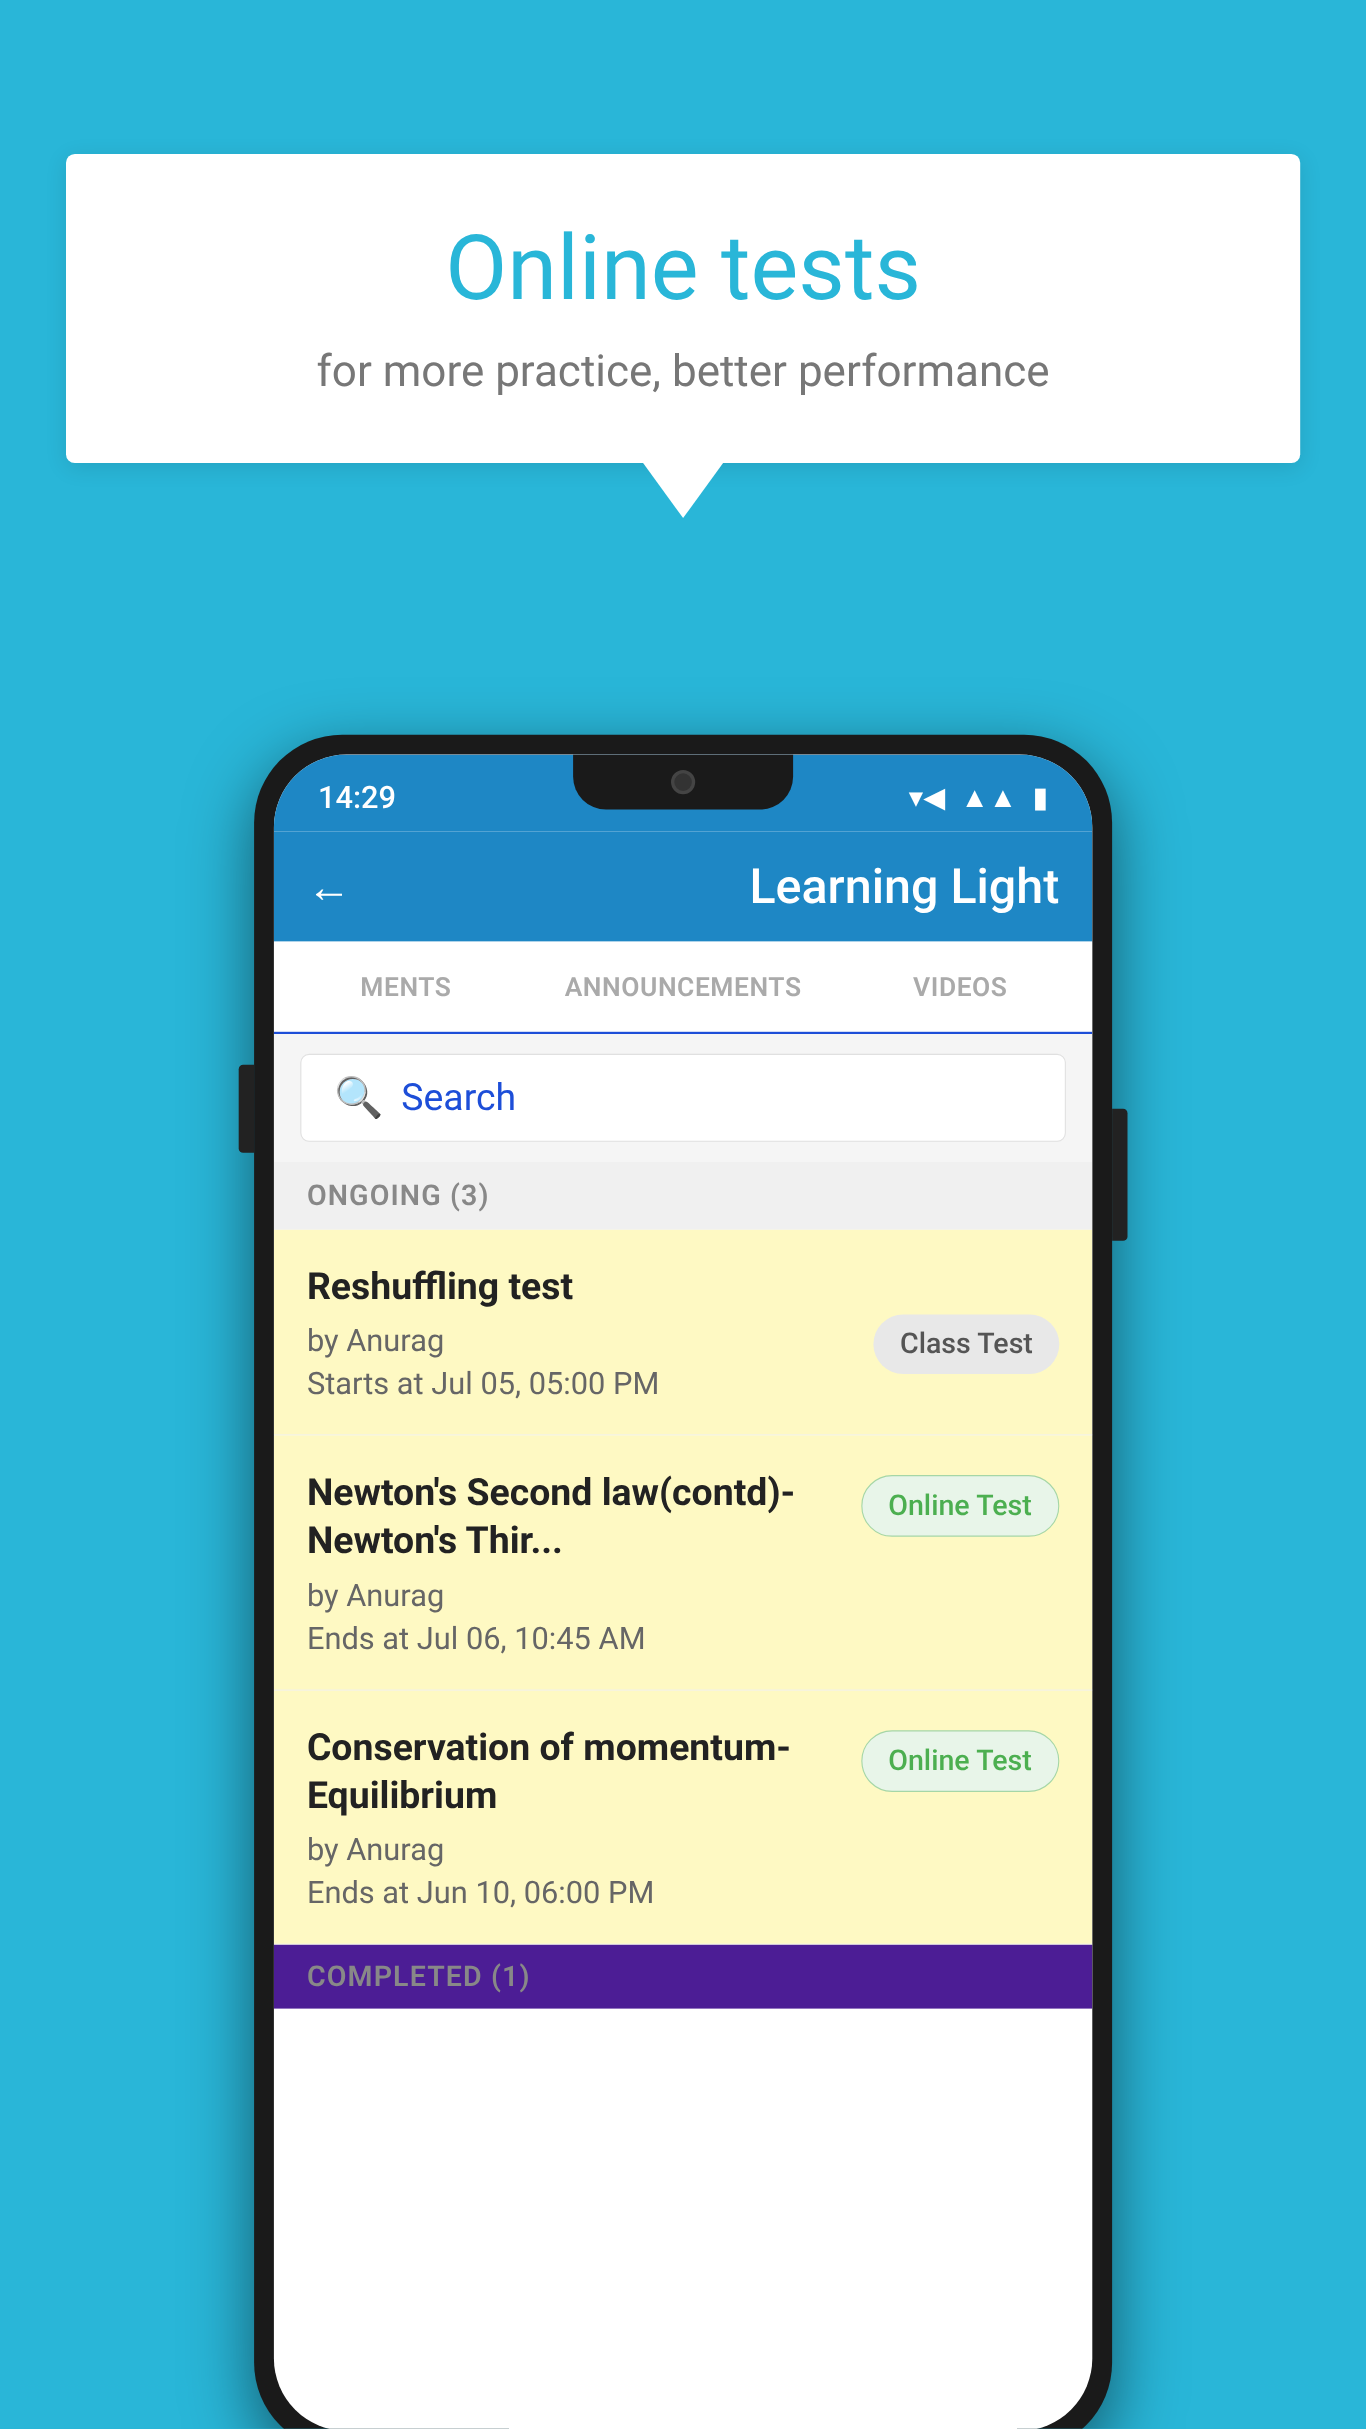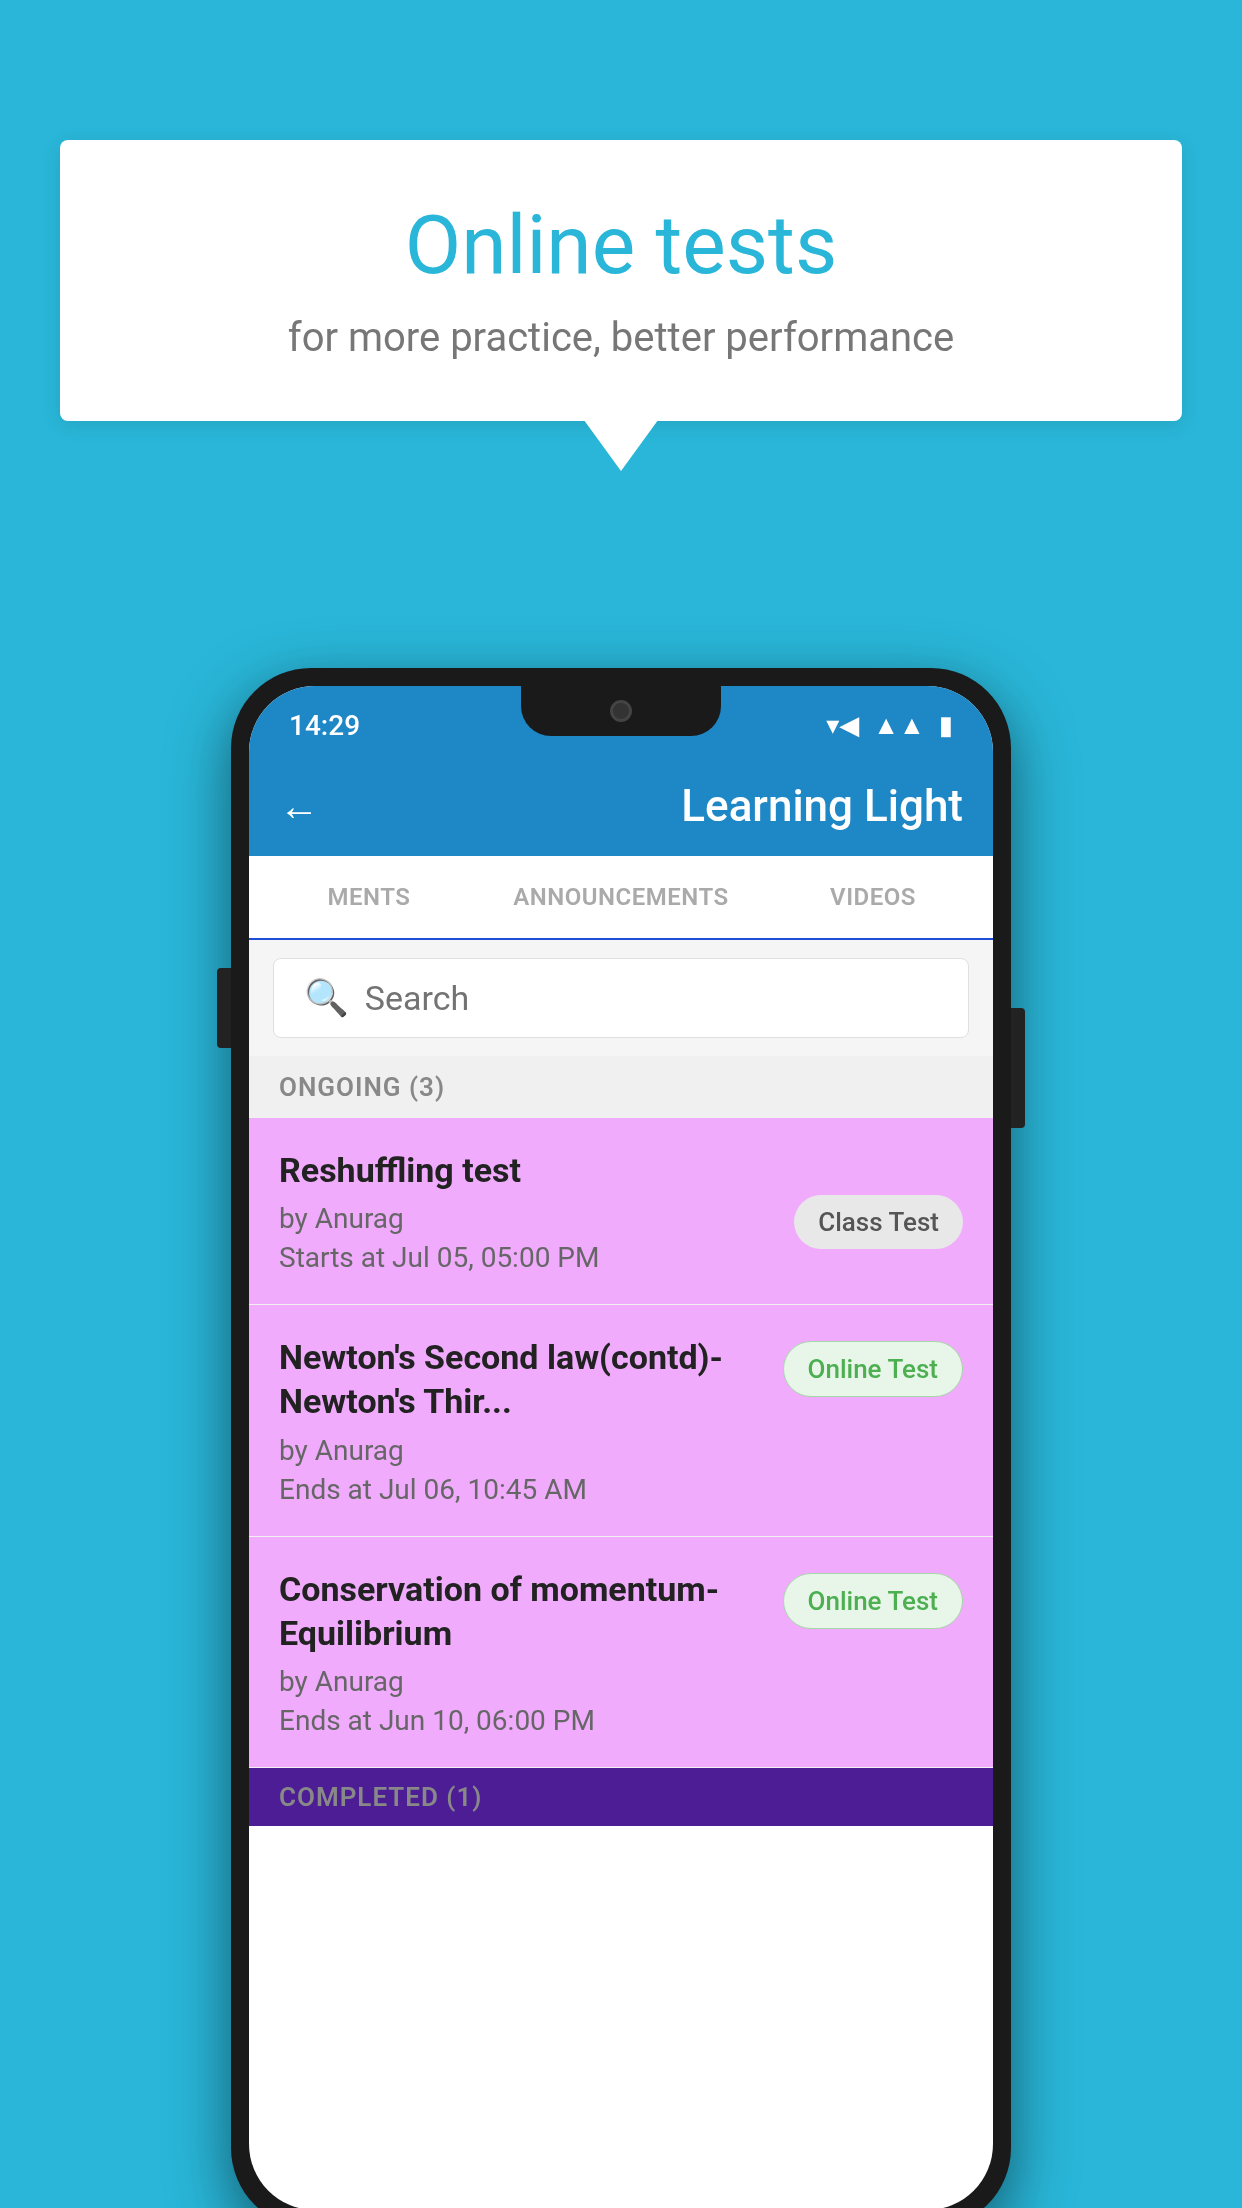--- a/index.html
+++ b/index.html
@@ -245,40 +245,40 @@
       border: 1px solid #e0e0e0;
     }
 
     .search-icon-svg {
       color: #aaa;
       font-size: 36px;
     }
 
     .search-text {
       font-size: 34px;
-      color: #737373;
+      color: #1d4ed8;
     }
 
     
     .section-header {
       background: #f0f0f0;
       padding: 16px 30px;
     }
 
     .section-title {
       font-size: 26px;
       font-weight: 600;
       color: #888;
       letter-spacing: 1px;
       text-transform: uppercase;
     }
 
     
     .test-item {
-      background: #f0abfc;
+      background: #fef9c3;
       padding: 30px 30px;
       border-bottom: 1px solid #f0f0f0;
       display: flex;
       align-items: flex-start;
       justify-content: space-between;
       gap: 12px;
     }
 
     .test-info {
       flex: 1;

